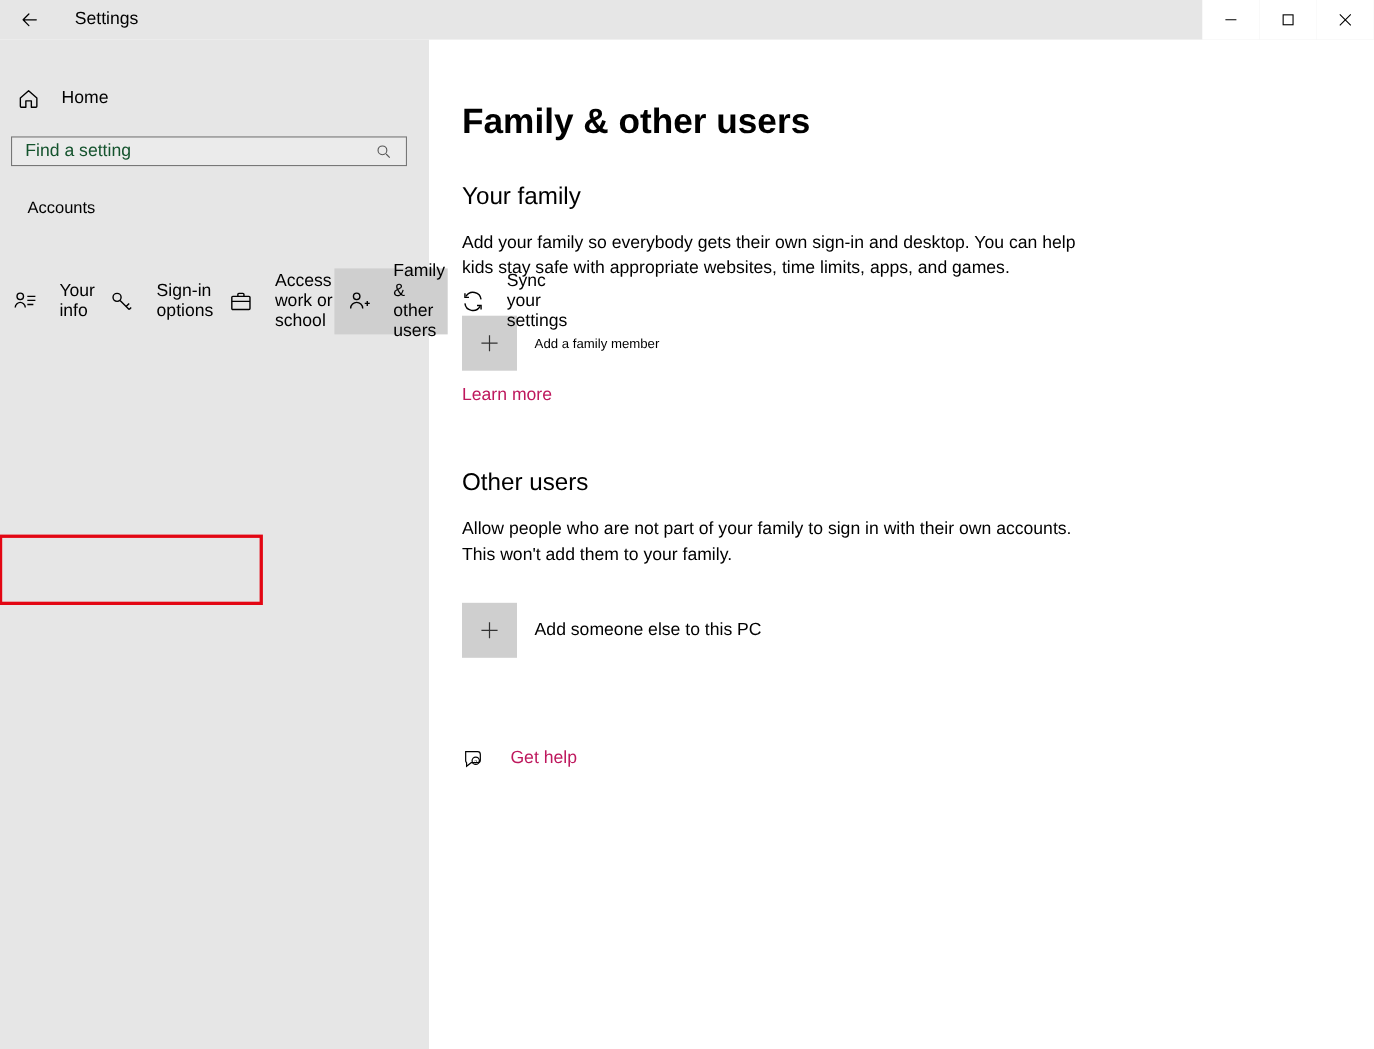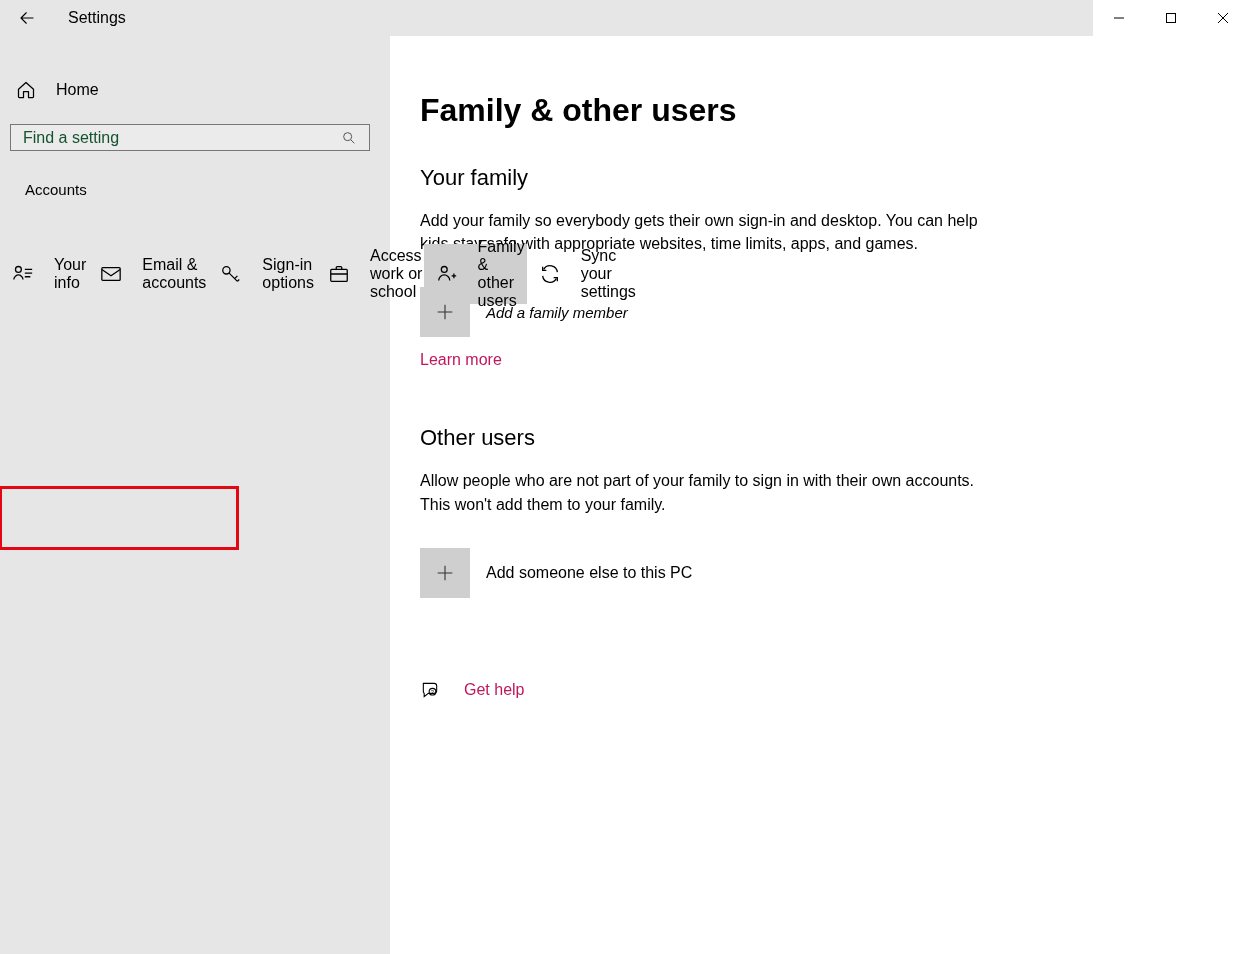--- a/index.html
+++ b/index.html
@@ -232,29 +232,20 @@
           <span class="iconslot">
             <svg width="22" height="22" viewBox="0 0 24 24">
                 <circle cx="7" cy="7" r="3.2" fill="none" stroke="#000" stroke-width="1.4"></circle>
                 <path d="M2 18c0-3 3-5 5-5s5 2 5 5" fill="none" stroke="#000" stroke-width="1.4"></path>
                 <path d="M14 7h8M14 11h8M14 15h6" stroke="#000" stroke-width="1.4"></path>
               </svg>
           </span>
           <span>Your info</span>
         </div>
 
-        <div class="nav-item">
-          <span class="iconslot">
-            <svg width="22" height="22" viewBox="0 0 24 24">
-                <rect x="2" y="5" width="20" height="14" rx="1" fill="none" stroke="#000" stroke-width="1.4"></rect>
-                <path d="M2 7l10 7 10-7" fill="none" stroke="#000" stroke-width="1.4"></path>
-              </svg>
-          </span>
-          <span>Email &amp; accounts</span>
-        </div>
 
         <div class="nav-item">
           <span class="iconslot">
             <svg width="22" height="22" viewBox="0 0 24 24">
                 <circle cx="7" cy="8" r="4" fill="none" stroke="#000" stroke-width="1.4"></circle>
                 <path d="M10 11l9 9M16 17l3-3M19 20l2-2" stroke="#000" stroke-width="1.4" fill="none"></path>
               </svg>
           </span>
           <span>Sign-in options</span>
         </div>
@@ -299,21 +290,21 @@
 
       <h2>Your family</h2>
       <p class="descr">Add your family so everybody gets their own sign-in and desktop. You can help kids stay safe with appropriate websites, time limits, apps, and games.</p>
 
       <div class="action-row">
         <div class="plus-tile">
           <svg width="22" height="22" viewBox="0 0 24 24">
               <path d="M12 4v16M4 12h16" stroke="#333" stroke-width="1.2"></path>
             </svg>
         </div>
-        <span style="font-size:15px;font-style:italic;">Add a family member</span>
+        <span style="font-size:12px;">Add a family member</span>
       </div>
 
       <div class="link" style="margin-top:10px;">Learn more</div>
 
       <div class="spacer-lg"></div>
 
       <h2>Other users</h2>
       <p class="descr">Allow people who are not part of your family to sign in with their own accounts. This won't add them to your family.</p>
 
       <div class="action-row">

